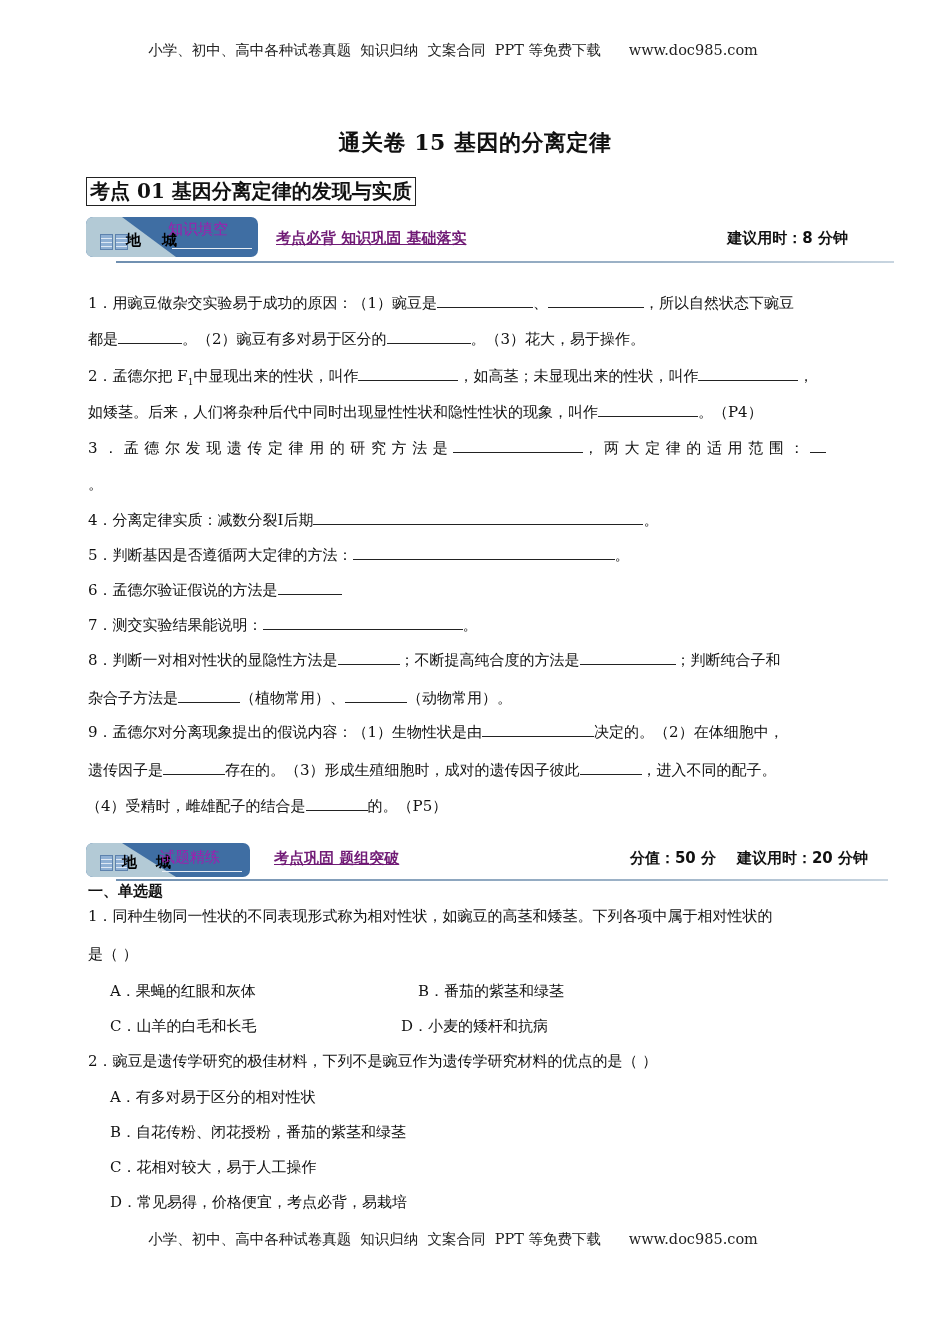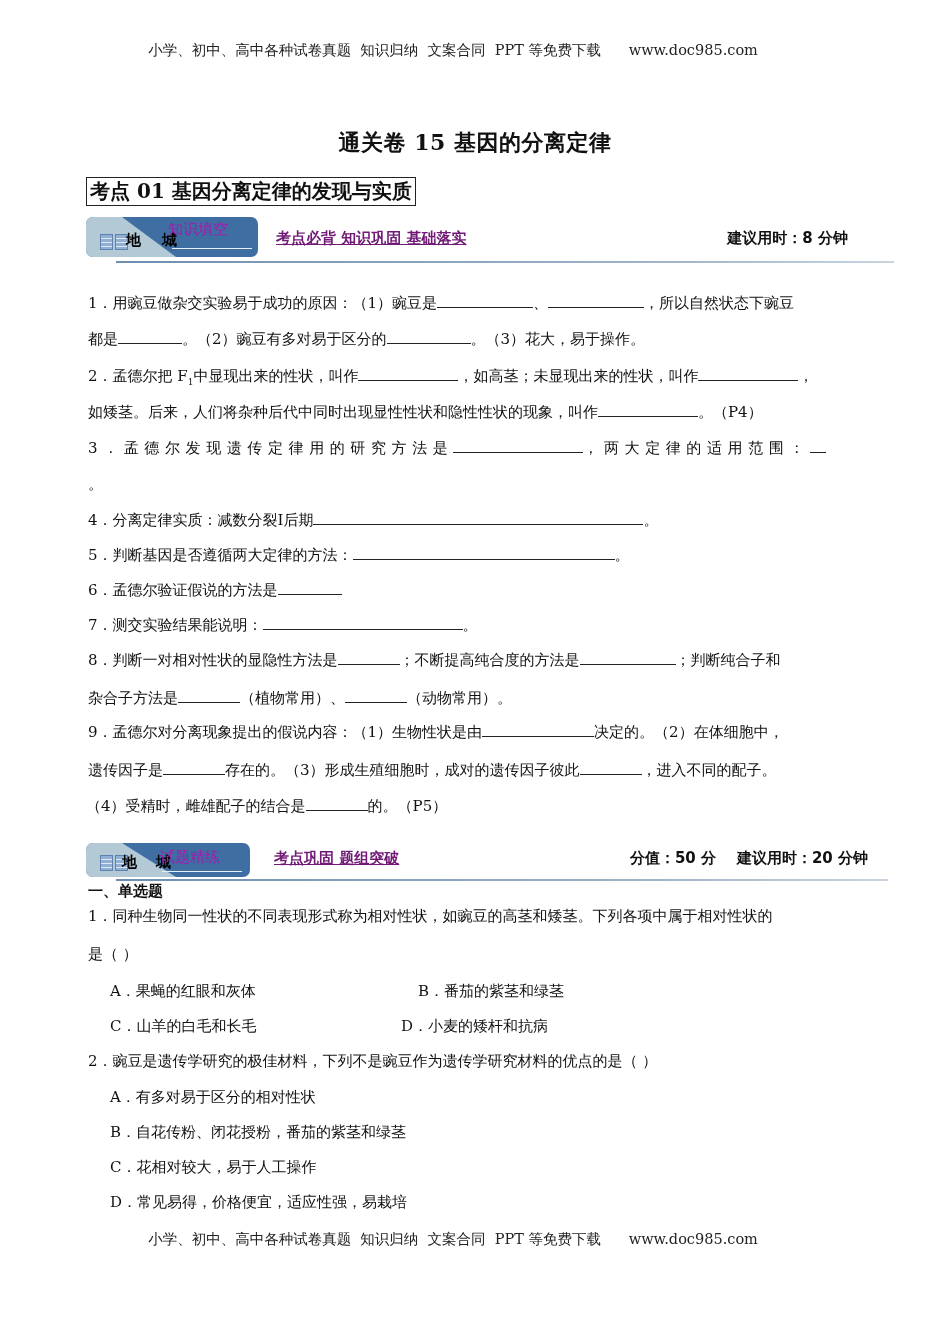--- a/index.html
+++ b/index.html
@@ -134,15 +134,15 @@
 <div class="abs q" style="top:944px;">是（    ）</div>
 <div class="abs q" style="top:981px; left:110px;">A．果蝇的红眼和灰体</div>
 <div class="abs q" style="top:981px; left:418px;">B．番茄的紫茎和绿茎</div>
 <div class="abs q" style="top:1016px; left:110px;">C．山羊的白毛和长毛</div>
 <div class="abs q" style="top:1016px; left:401px;">D．小麦的矮杆和抗病</div>
 
 <div class="abs q" style="top:1051px;">2．豌豆是遗传学研究的极佳材料，下列不是豌豆作为遗传学研究材料的优点的是（    ）</div>
 <div class="abs q" style="top:1087px; left:110px;">A．有多对易于区分的相对性状</div>
 <div class="abs q" style="top:1122px; left:110px;">B．自花传粉、闭花授粉，番茄的紫茎和绿茎</div>
 <div class="abs q" style="top:1157px; left:110px;">C．花相对较大，易于人工操作</div>
-<div class="abs q" style="top:1192px; left:110px;">D．常见易得，价格便宜，适应性强，易栽培</div>
+<div class="abs q" style="top:1192px; left:110px;">D．常见易得，价格便宜，考点必背，易栽培</div>
 
 <div class="abs footer">小学、初中、高中各种试卷真题  知识归纳  文案合同  PPT 等免费下载      www.doc985.com</div>
 
 </body></html>

